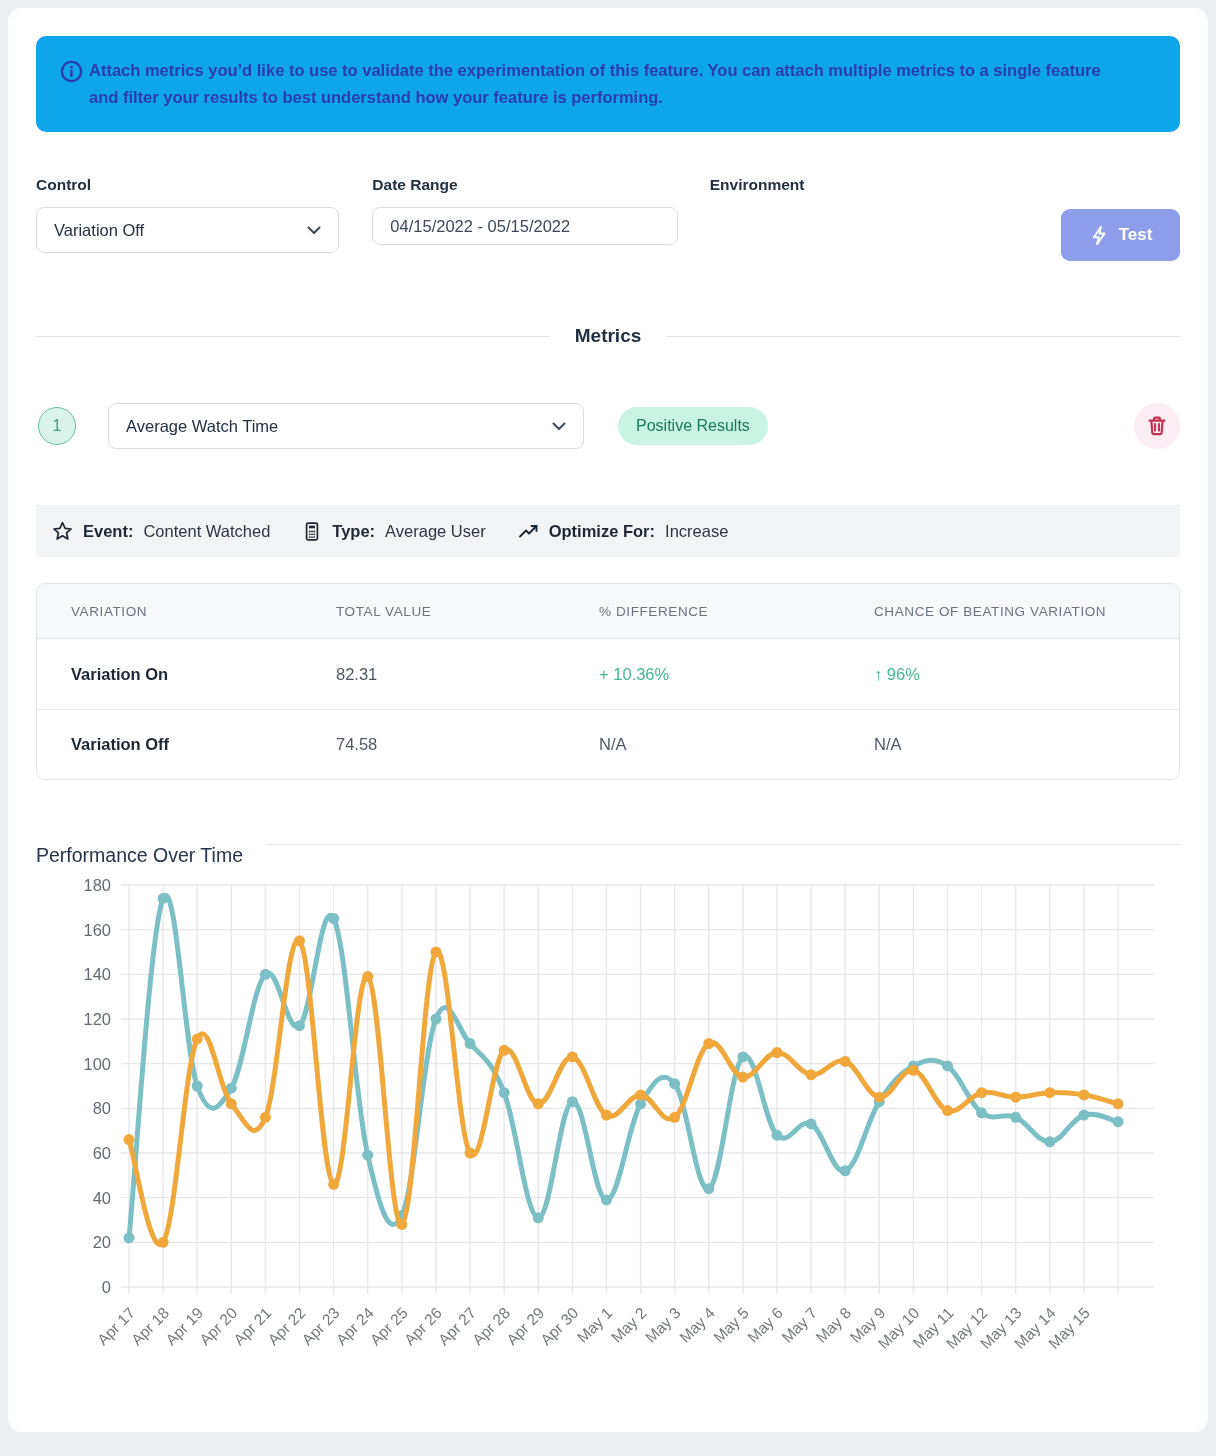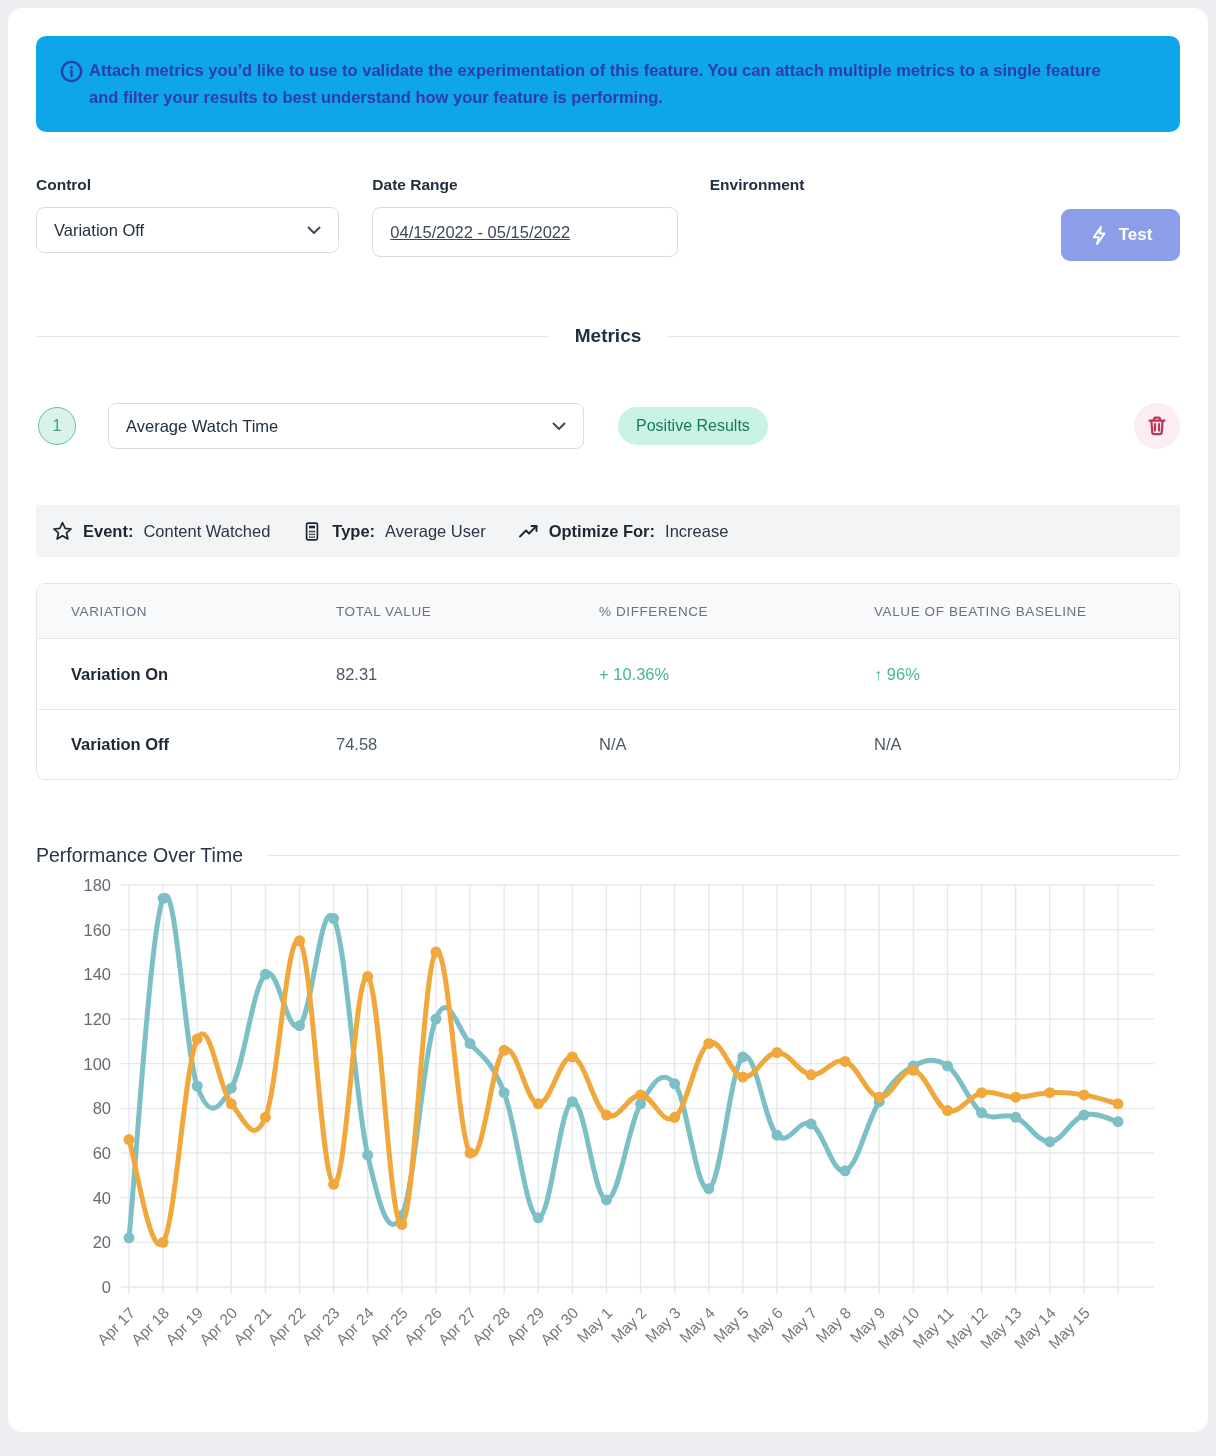--- a/index.html
+++ b/index.html
@@ -29,24 +29,23 @@
   .field label { display: block; font-size: 15.5px; font-weight: bold; color: #22303f; margin-bottom: 13px; }
   .control-box {
     height: 46px; border: 1px solid #d8dce3; border-radius: 8px; background: #fff;
     display: flex; align-items: center; justify-content: space-between;
     padding: 0 17px; font-size: 16.5px; color: #22303f; cursor: pointer;
   }
   .field.control { width: 306px; }
   .field.daterange { width: 308px; margin-left: 33px; }
   .field.environment { width: 310px; margin-left: 32px; }
   .date-input {
-    width: 100%; height: 50px; border: 1px solid #d8dce3; border-radius: 8px;
+    width: 100%; height: 38px; border: 1px solid #d8dce3; border-radius: 8px;
     padding: 0 17px; font-size: 16.5px; color: #3c4859; font-family: "Liberation Sans", sans-serif;
     background: #fff;
-    text-decoration: underline;
   }
   .test-btn {
     margin-left: 44px; margin-top: 33px; width: 120px; height: 52px;
     background: #8c9ee9; border: none; border-radius: 9px; color: #fff;
     font-size: 17px; font-weight: bold; font-family: "Liberation Sans", sans-serif;
     display: flex; align-items: center; justify-content: center; gap: 10px; cursor: pointer;
   }
   
   .divider-row { display: flex; align-items: center; margin-top: 64px; text-align: right; }
   .divider-row .line { flex: 1; height: 1px; background: #e3e5e9; }
@@ -79,21 +78,21 @@
   .results-table { margin-top: 26px; border: 1px solid #e2e4e8; border-radius: 9px; overflow: hidden; }
   .t-row { display: grid; grid-template-columns: 265px 263px 275px 1fr; padding-left: 34px; align-items: center; }
   .t-head { background: #f8f9fa; height: 55px; border-bottom: 1px solid #e2e4e8; }
   .t-head span { font-size: 13.5px; letter-spacing: 0.6px; color: #6a7280; font-weight: 500; }
   .t-body { height: 70px; background: #fff; }
   .t-body + .t-body { border-top: 1px solid #e8eaed; }
   .t-body .name { font-weight: bold; font-size: 16.5px; color: #1d2733; }
   .t-body .val { font-size: 16.5px; color: #4c5866; }
   .t-body .val.pos { color: #45b795; }
   
-  .perf-head { display: flex; align-items: center; margin-top: 64px; }
+  .perf-head { display: flex; margin-top: 64px; }
   .perf-head .perf-title { font-size: 19.5px; color: #27344a; font-weight: 500; white-space: nowrap; }
   .perf-head .line { flex: 1; height: 1px; background: #e3e5e9; margin-left: 24px; }
   
   .legend { display: flex; justify-content: center; gap: 38px; margin-top: 50px; }
   .legend-item { display: flex; align-items: center; gap: 10px; cursor: pointer; }
   .legend-swatch { width: 57px; height: 20px; }
   .legend-label { font-size: 15.5px; color: #676767; }
   .chart-wrap { margin-top: 8px; }
 </style>
 </head>
@@ -193,21 +192,21 @@
       <b>Optimize For:</b>
       <span class="val">Increase</span>
     </div>
   </div>
 
   <div class="results-table">
     <div class="t-row t-head">
       <span>VARIATION</span>
       <span>TOTAL VALUE</span>
       <span>% DIFFERENCE</span>
-      <span>VALUE OF BEATING BASELINE</span>
+      <span>CHANCE OF BEATING VARIATION</span>
     </div>
     <div class="t-row t-body">
       <span class="name">Variation On</span>
       <span class="val">82.31</span>
       <span class="val pos">+ 10.36%</span>
       <span class="val pos">↑ 96%</span>
     </div>
     <div class="t-row t-body">
       <span class="name">Variation Off</span>
       <span class="val">74.58</span>

